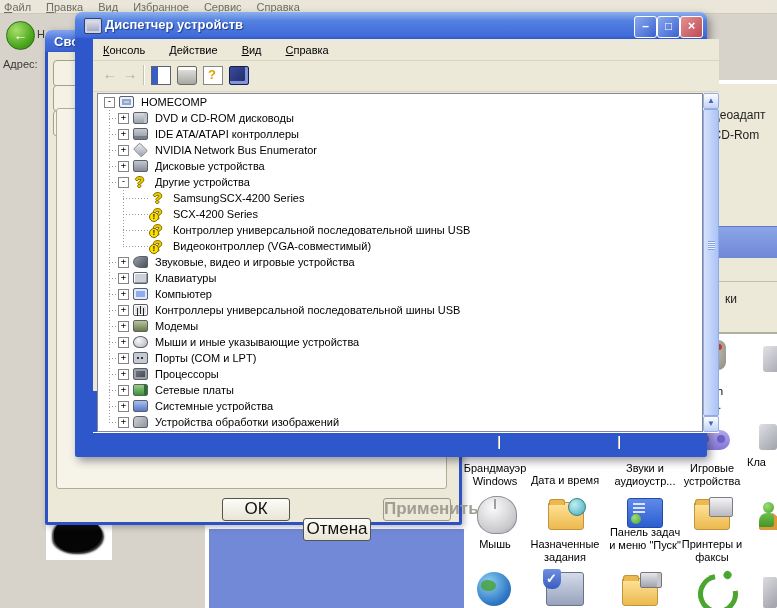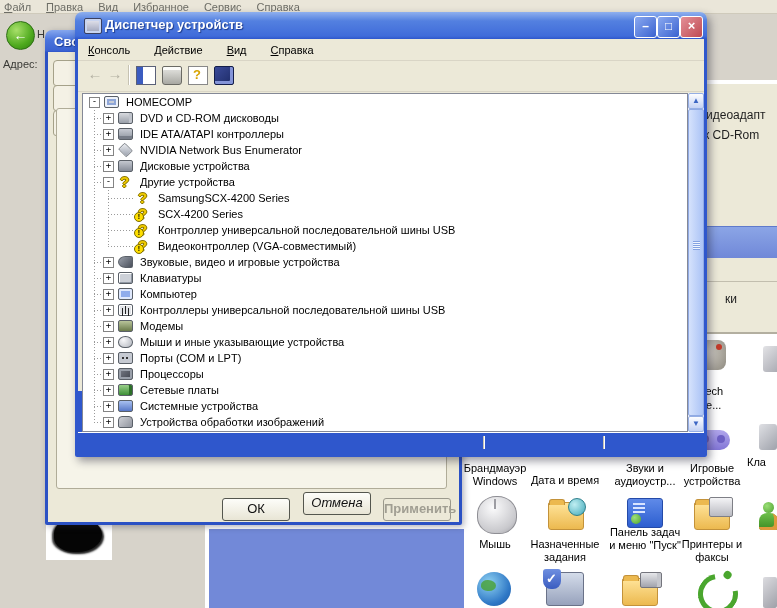--- a/index.html
+++ b/index.html
@@ -62,31 +62,31 @@
   #right-panel .t{position:absolute;color:#1e1e1e;font-size:12px;white-space:nowrap;}
   #rp-band{position:absolute;left:0;top:142px;width:117px;height:31px;background:linear-gradient(180deg,#8ba5e6,#7088d8);border-top:1px solid #5f7acb;}
   #rp-line{position:absolute;left:0;top:197px;width:117px;height:1px;background:#c2beae;}
 
   
   #sys-dialog{left:45px;top:30px;width:417px;height:495px;border-radius:7px 7px 2px 2px;background:linear-gradient(180deg,#86a7ee 0px,#4a74dc 10px,#3a62d2 21px,#2b51c4 22px,#2b51c4 100%);box-shadow:2px 2px 6px rgba(40,40,60,.35);z-index:2;padding:0;}
   #sys-dialog .title{position:absolute;left:9px;top:4px;color:#fff;font-weight:bold;font-size:13px;text-shadow:1px 1px 1px #1c3a8c;}
   #sys-inner{position:absolute;left:3px;top:22px;width:411px;height:470px;background:#ece9d8;}
   .tabstub{position:absolute;left:5px;width:26px;height:24px;background:#f4f1e5;border:1px solid #a5a189;border-radius:4px 4px 3px 3px;}
   #sys-panel{position:absolute;left:8px;top:56px;width:389px;height:379px;background:#f6f4e9;border:1px solid #b0ac98;border-radius:3px;}
-  .xpbtn{position:absolute;width:66px;height:21px;background:linear-gradient(180deg,#fdfdf9,#e8e5d5);border:1px solid #54564e;border-radius:3px;font-size:13px;text-align:center;line-height:19px;color:#111;}
+  .xpbtn{position:absolute;width:66px;height:21px;background:linear-gradient(180deg,#fdfdf9,#e8e5d5);border:1px solid #54564e;border-radius:3px;font-size:17px;text-align:center;line-height:19px;color:#111;}
   .xpbtn.disabled{color:#a09e92;border-color:#9b998c;background:#ece9d8;}
 
   
   #dm{left:75px;top:12px;width:632px;height:445px;border-radius:7px 7px 2px 2px;background:linear-gradient(180deg,#8fb0ee 0px,#5380e0 9px,#406cda 24px,#2f57cc 27px,#2f57cc 100%);box-shadow:3px 4px 8px rgba(30,30,50,.45);z-index:5;}
   #dm-title{position:absolute;left:30px;top:5px;color:#fff;font-weight:bold;font-size:13px;text-shadow:1px 1px 1px #1c3a8c;white-space:nowrap;}
   #dm-sysicon{position:absolute;left:9px;top:6px;width:16px;height:14px;background:linear-gradient(180deg,#e8e8f0,#9aa0b8);border:1px solid #3a4060;border-radius:2px;box-shadow:inset 0 0 0 2px #c8d4f0;}
   .wbtn{position:absolute;top:4px;width:21px;height:20px;border:1px solid #fff;border-radius:3px;color:#fff;text-align:center;line-height:18px;font-size:12px;font-weight:bold;}
   .wbtn.b{background:linear-gradient(135deg,#8aa9f0,#3a62d0);}
   #dm-close{background:linear-gradient(135deg,#e49098,#bf4a52);font-size:13px;}
-  #dm-inner{position:absolute;left:3px;top:27px;width:626px;height:352px;background:#ece9d8;}
+  #dm-inner{position:absolute;left:18px;top:27px;width:626px;height:352px;background:#ece9d8;}
   #dm-menubar{position:absolute;left:0;top:0;width:626px;height:22px;border-bottom:1px solid #d9d5c6;display:flex;align-items:center;padding-left:10px;box-sizing:border-box;}
   #dm-menubar span{margin-right:24px;color:#000;}
   #dm-menubar span::first-letter{text-decoration:underline;}
   #dm-toolbar{position:absolute;left:0;top:22px;width:626px;height:30px;border-bottom:1px solid #d9d5c6;}
   .tbi{position:absolute;top:5px;width:18px;height:17px;}
   .tb-arrow{color:#b3b0a2;font-size:15px;font-weight:bold;line-height:16px;text-align:center;}
   #tb-sep{position:absolute;left:50px;top:4px;width:1px;height:20px;background:#c6c2b2;border-right:1px solid #fff;}
   .tb-tree{background:#fff;border:1px solid #5a6078;box-shadow:inset 6px 0 0 #3b5cc0;}
   .tb-print{background:linear-gradient(180deg,#e8e8e4,#a8a8a2);border:1px solid #6a6a64;border-radius:2px 2px 3px 3px;box-shadow:inset 0 3px 0 #fcfcfa;}
   .tb-help{background:#fff;border:1px solid #888;}
@@ -168,21 +168,21 @@
   </div>
 
   <div id="sys-dialog" class="abs">
     <div class="title">Сво</div>
     <div id="sys-inner">
       <div class="tabstub" style="top:8px;"></div>
       <div class="tabstub" style="top:33px;"></div>
       <div class="tabstub" style="top:58px;"></div>
       <div id="sys-panel"></div>
       <div class="xpbtn" style="left:174px;top:446px;">ОК</div>
-      <div class="xpbtn" style="left:255px;top:440px;font-style:italic;">Отмена</div>
+      <div class="xpbtn" style="left:255px;top:466px;">Отмена</div>
       <div class="xpbtn disabled" style="left:335px;top:446px;font-weight:bold;">Применить</div>
     </div>
   </div>
 
   <div id="dm" class="abs">
     <div id="dm-sysicon"></div>
     <div id="dm-title">Диспетчер устройств</div>
     <div class="wbtn b" style="right:50px;">–</div>
     <div class="wbtn b" style="right:27px;">□</div>
     <div class="wbtn" id="dm-close" style="right:4px;">×</div>

